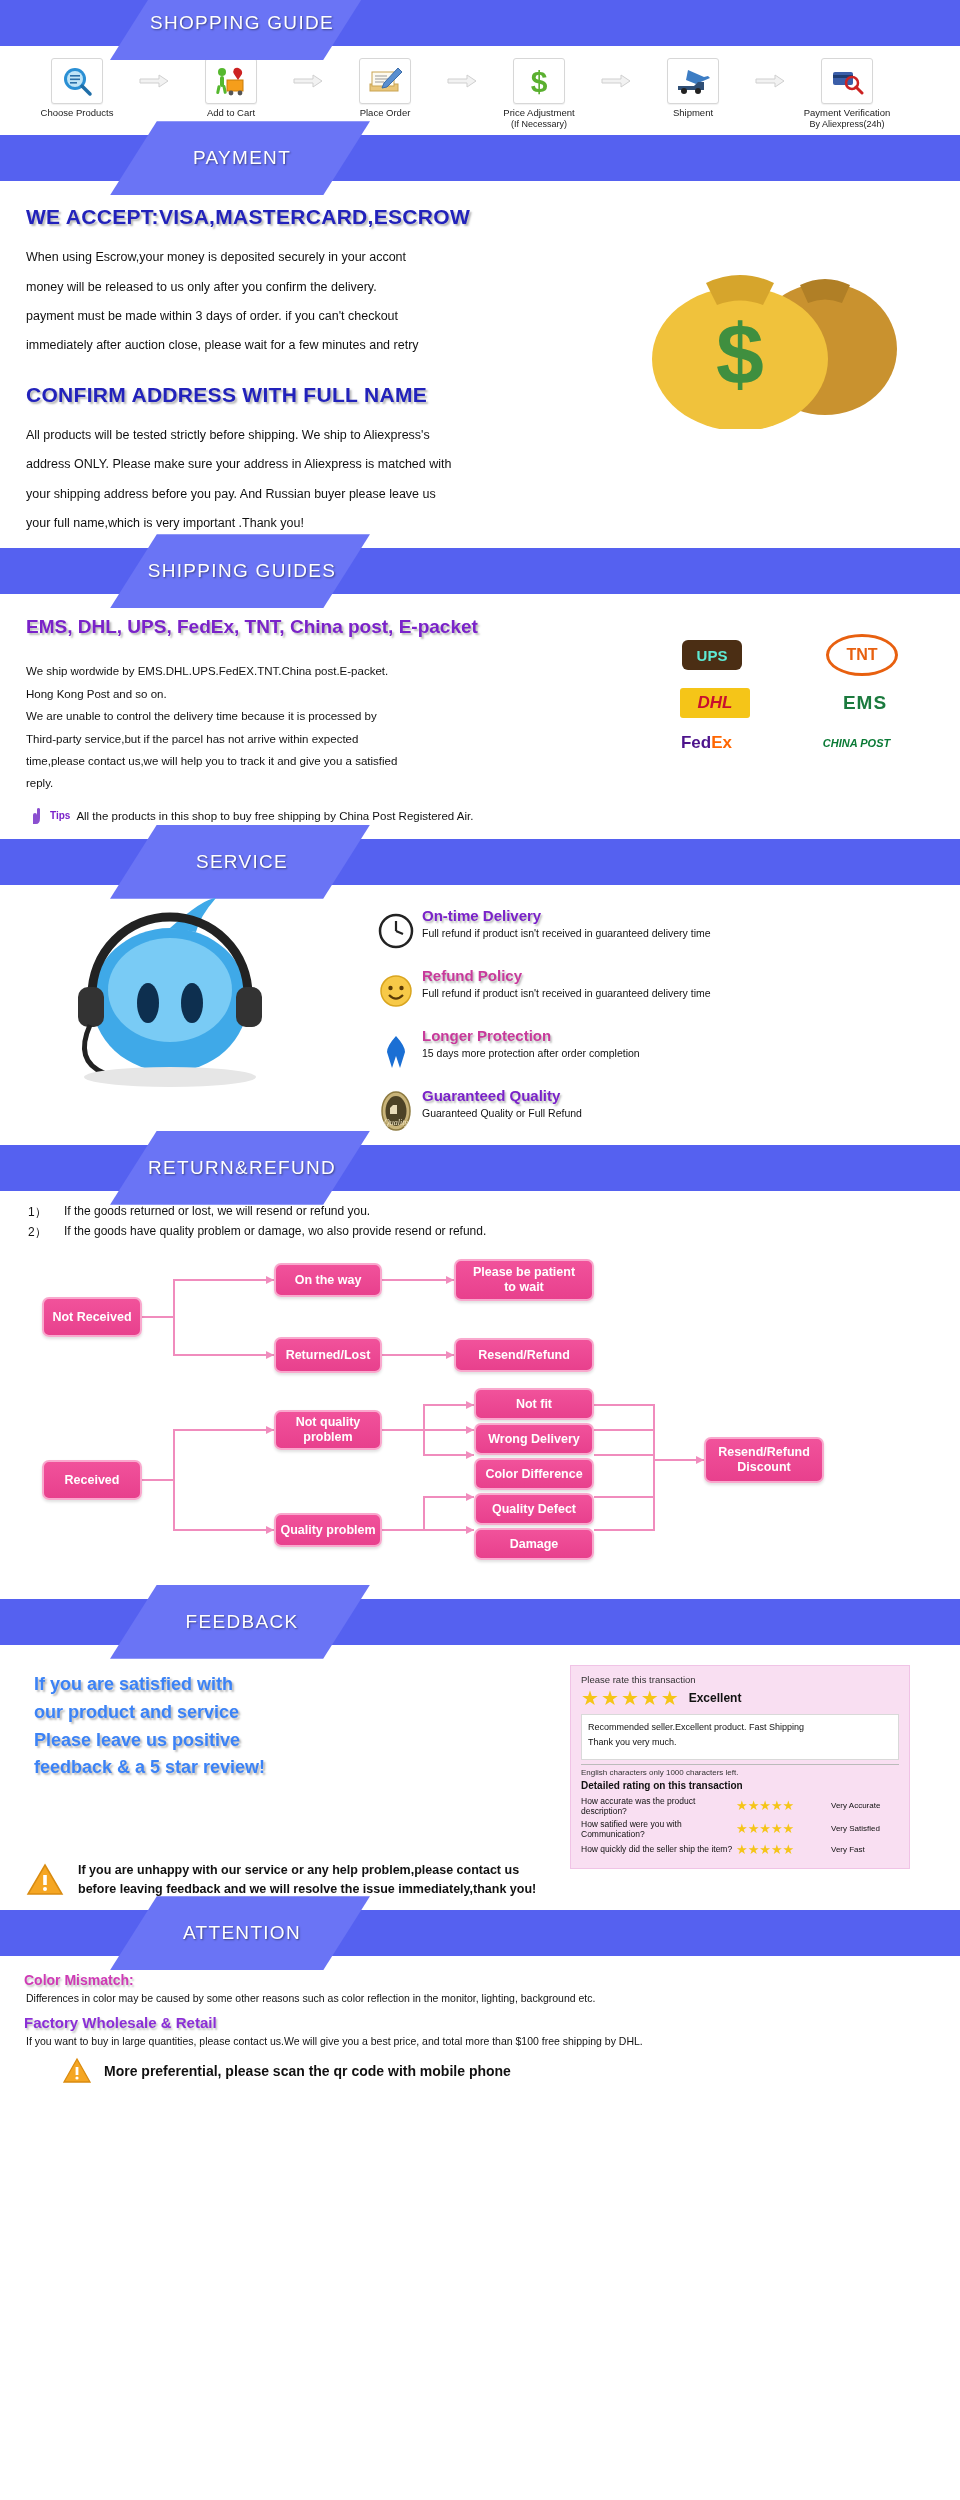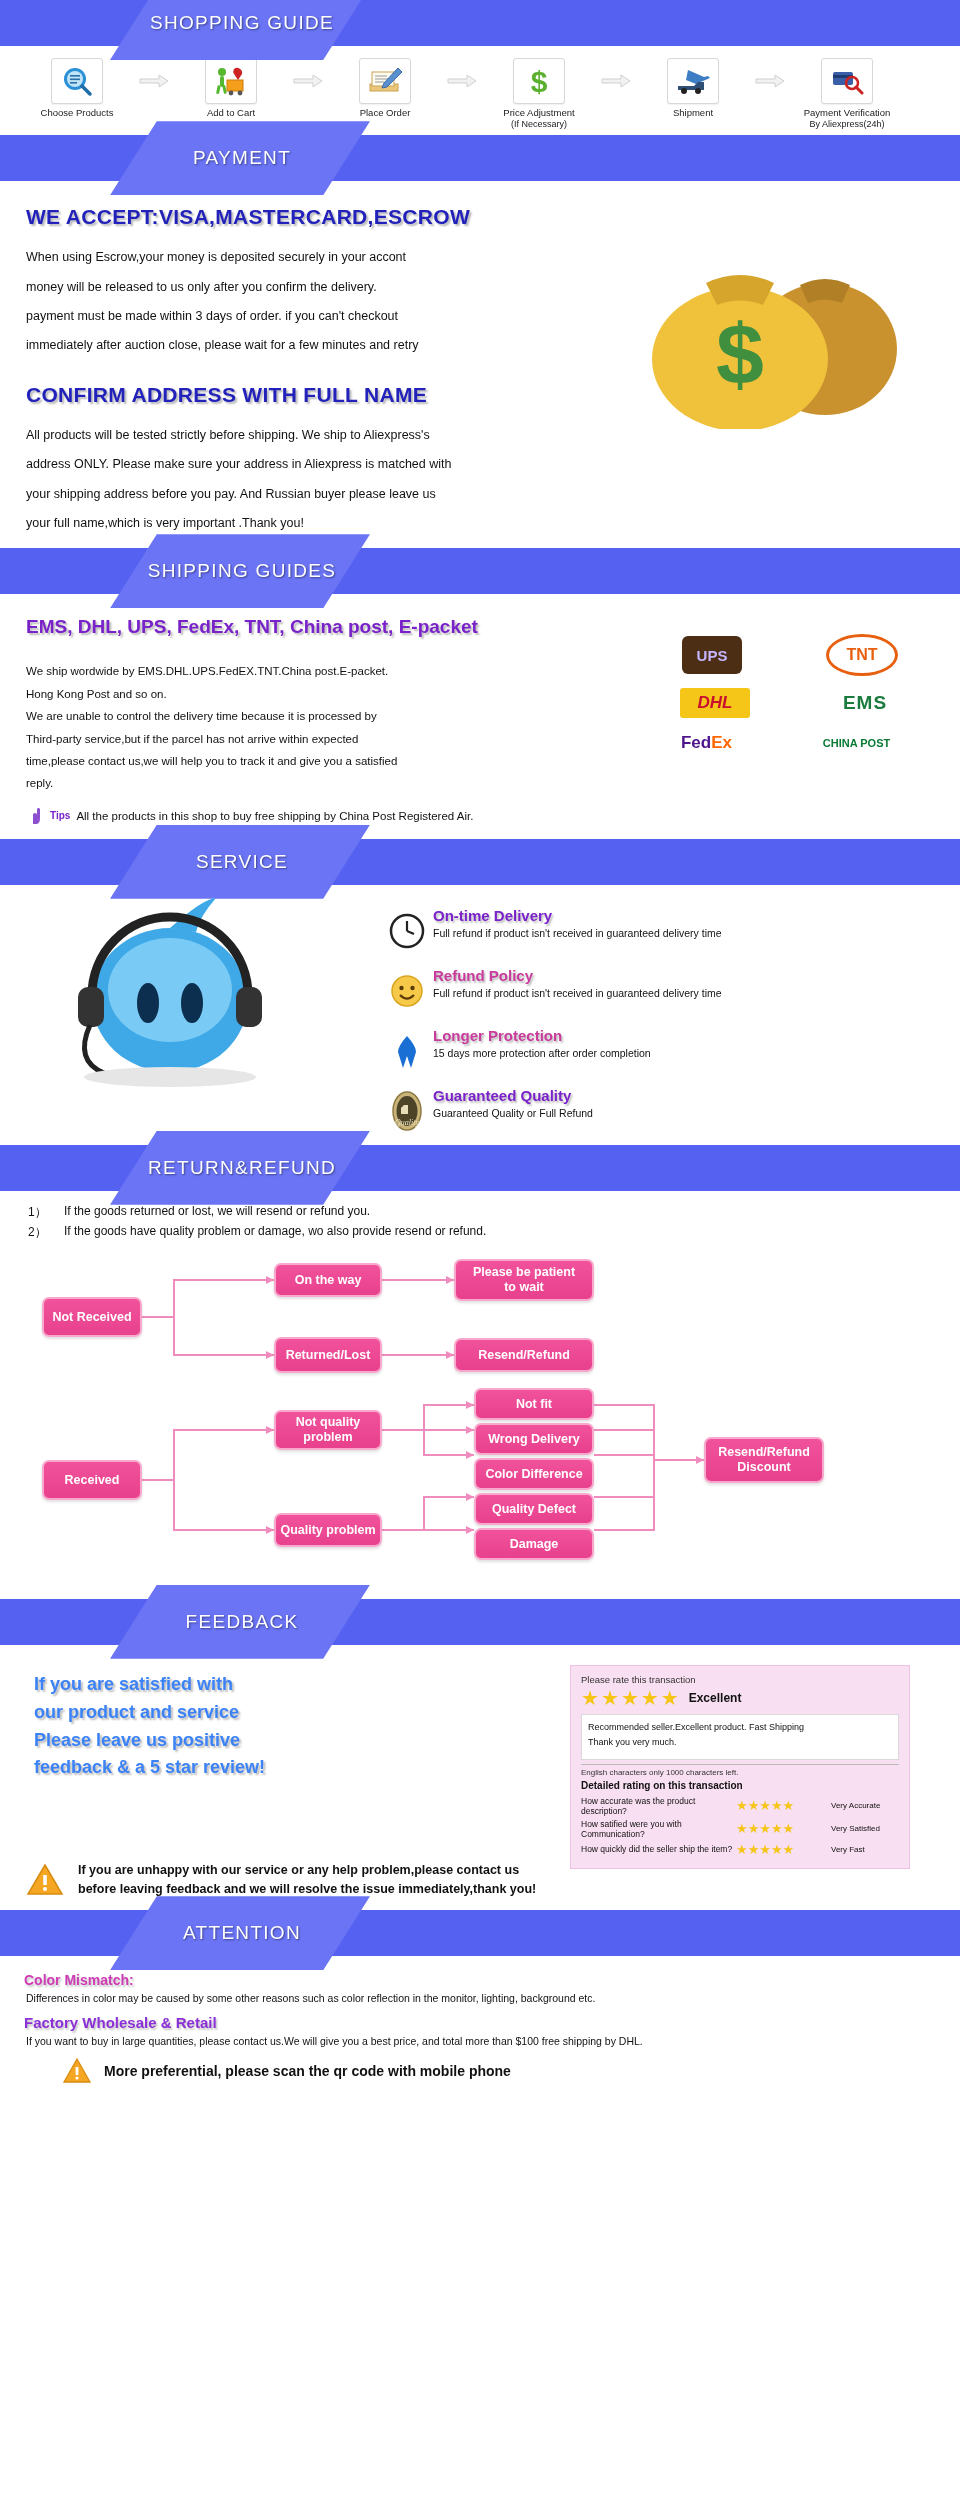--- a/index.html
+++ b/index.html
@@ -64,21 +64,21 @@
     text-shadow:2px 2px 2px rgba(170,170,170,.8);
   }
   .ship-line { font-size:11.5px; color:#111; line-height:1.95; margin-left:4px; max-width:540px; }
   .couriers { position:absolute; right:20px; top:40px; width:300px; }
   .cour-row { display:flex; align-items:center; justify-content:space-around; margin-bottom:12px; }
   .tips-row { display:flex; align-items:center; gap:6px; margin:12px 0 6px 6px; }
   .tips-row .tip-txt { font-size:11.5px; }
   .tips-badge { color:#7a22c9; font-size:10px; font-weight:bold; }
 
   
-  .service-wrap { position:relative; min-height:210px; padding:6px 0 0 11px; }
+  .service-wrap { position:relative; min-height:210px; padding:6px 0 0 0; }
   .svc-list { margin-left:370px; padding-top:14px; }
   .svc-item { display:flex; align-items:flex-start; margin-bottom:8px; }
   .svc-ico { width:52px; height:52px; flex:none; display:flex; align-items:center; justify-content:center; }
   .svc-text { padding-top:2px; }
   .svc-title { font-size:15px; font-weight:bold; color:#7a22c9; text-shadow:1.5px 1.5px 2px rgba(170,170,170,.8); }
   .svc-title.orange { color:#c83a9b; }
   .svc-sub { font-size:10.5px; color:#111; margin-top:3px; }
   .mascot { position:absolute; left:20px; top:10px; width:330px; height:200px; }
 
   
@@ -286,33 +286,33 @@
 
   <div class="banner">
     <div class="tag">
       <span>SHIPPING GUIDES</span>
     </div>
   </div>
 
   <div class="ship-wrap">
     <div class="couriers">
       <div class="cour-row">
-        <div style="width:60px;height:38px;background:#4b2e14;border-radius:6px;color:#c4b5fd;font-weight:bold;font-size:15px;display:flex;align-items:center;justify-content:center;">UPS</div>
+        <div style="width:60px;height:30px;background:#4b2e14;border-radius:6px;color:#5eead4;font-weight:bold;font-size:15px;display:flex;align-items:center;justify-content:center;">UPS</div>
         <div style="width:72px;height:42px;border:3px solid #e8600f;border-radius:50%;color:#e8600f;font-weight:bold;font-size:16px;display:flex;align-items:center;justify-content:center;">TNT</div>
       </div>
       <div class="cour-row">
         <div style="width:70px;height:30px;background:#f5c518;border-radius:3px;color:#c8102e;font-weight:bold;font-style:italic;font-size:17px;display:flex;align-items:center;justify-content:center;">DHL</div>
         <div style="width:70px;height:30px;color:#1b7a3e;font-weight:bold;font-size:19px;display:flex;align-items:center;justify-content:center;letter-spacing:1px;">EMS</div>
       </div>
       <div class="cour-row">
         <div style="width:76px;height:26px;font-weight:bold;font-size:17px;display:flex;align-items:center;justify-content:center;text-align:right;">
             <span style="color:#4d148c">Fed</span>
             <span style="color:#ff6600">Ex</span>
           </div>
-        <div style="width:110px;height:26px;color:#0a7a35;font-weight:bold;font-size:11px;display:flex;align-items:center;justify-content:center;">CHINA POST</div>
+        <div style="width:110px;height:26px;color:#0a7a35;font-weight:bold;font-size:11px;display:flex;align-items:center;justify-content:center;font-style:italic;">CHINA POST</div>
       </div>
     </div>
 
     <div class="ship-title">EMS, DHL, UPS, FedEx, TNT, China post, E-packet</div>
     <div class="ship-line">We ship wordwide by EMS.DHL.UPS.FedEX.TNT.China post.E-packet.</div>
     <div class="ship-line">Hong Kong Post and so on.</div>
     <div class="ship-line">We are unable to control the delivery time because it is processed by</div>
     <div class="ship-line">Third-party service,but if the parcel has not arrive within expected</div>
     <div class="ship-line">time,please contact us,we will help you to track it and give you a satisfied</div>
     <div class="ship-line">reply.</div>

